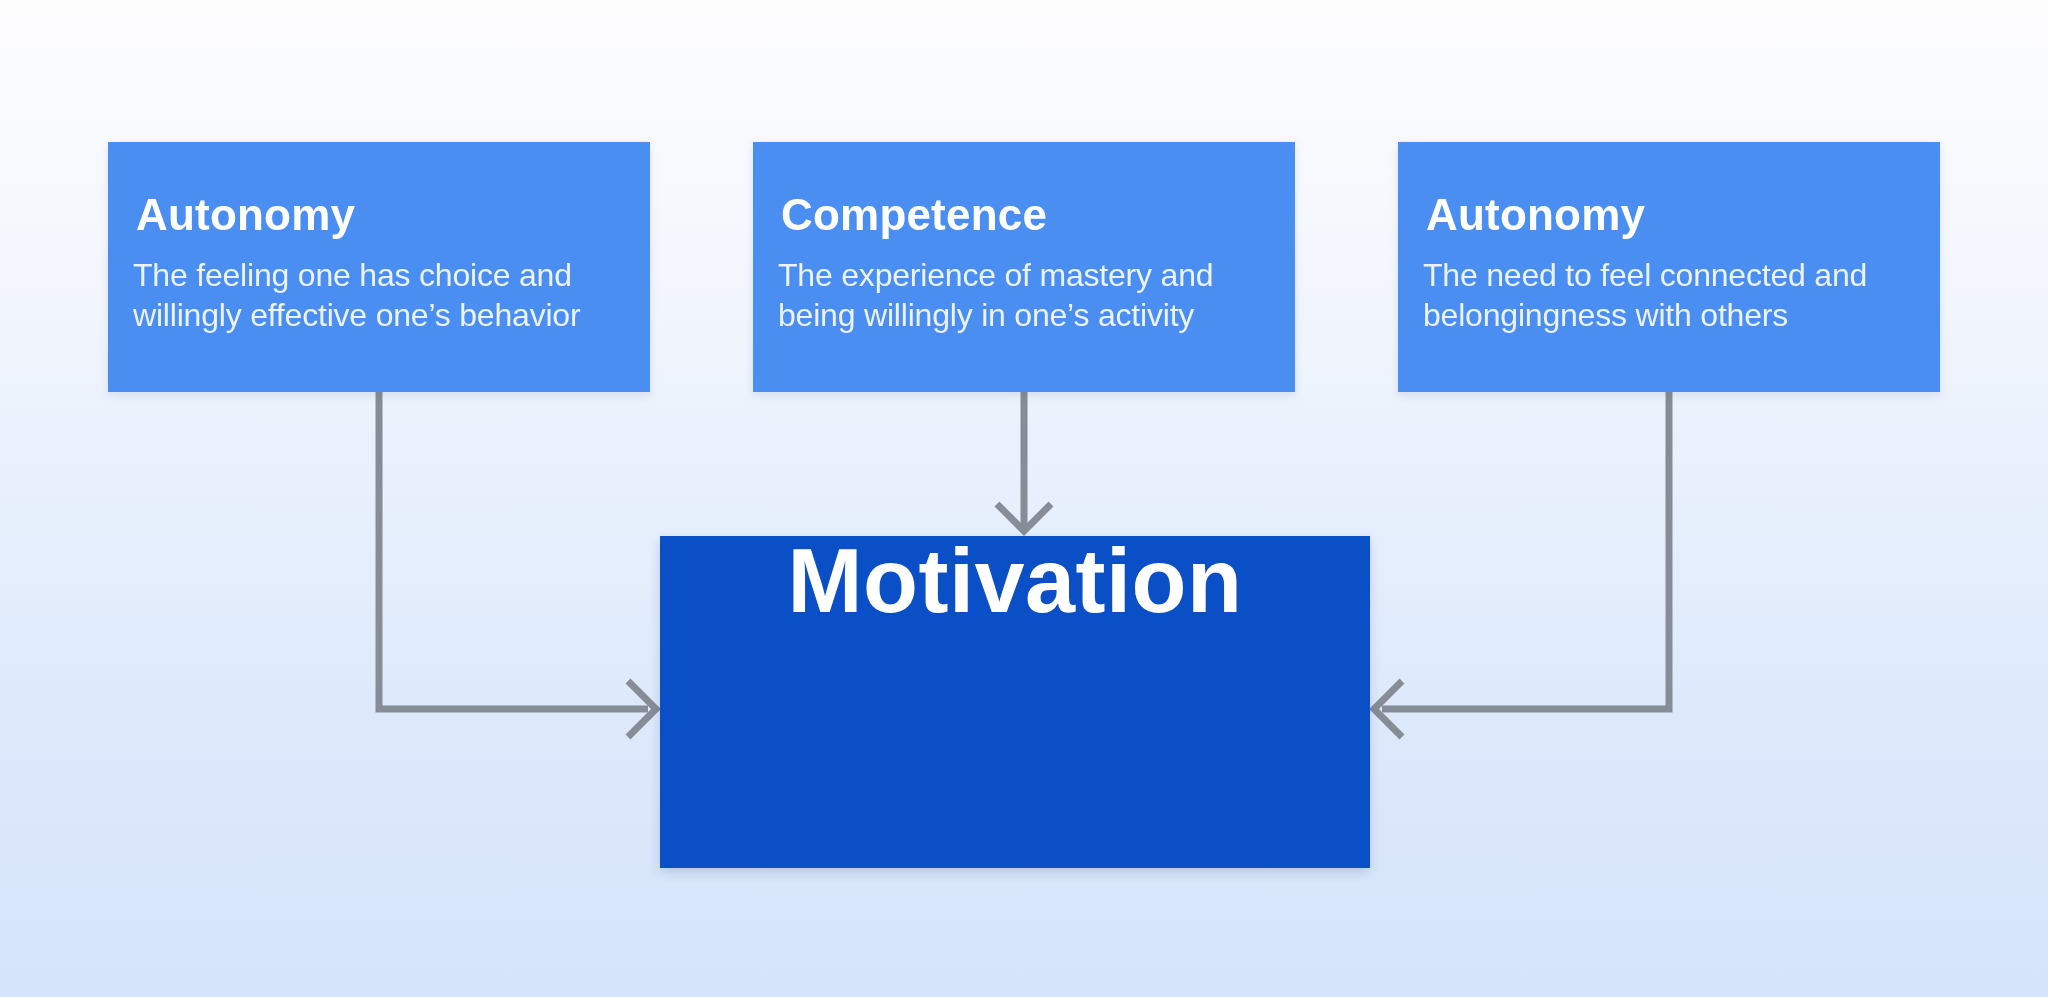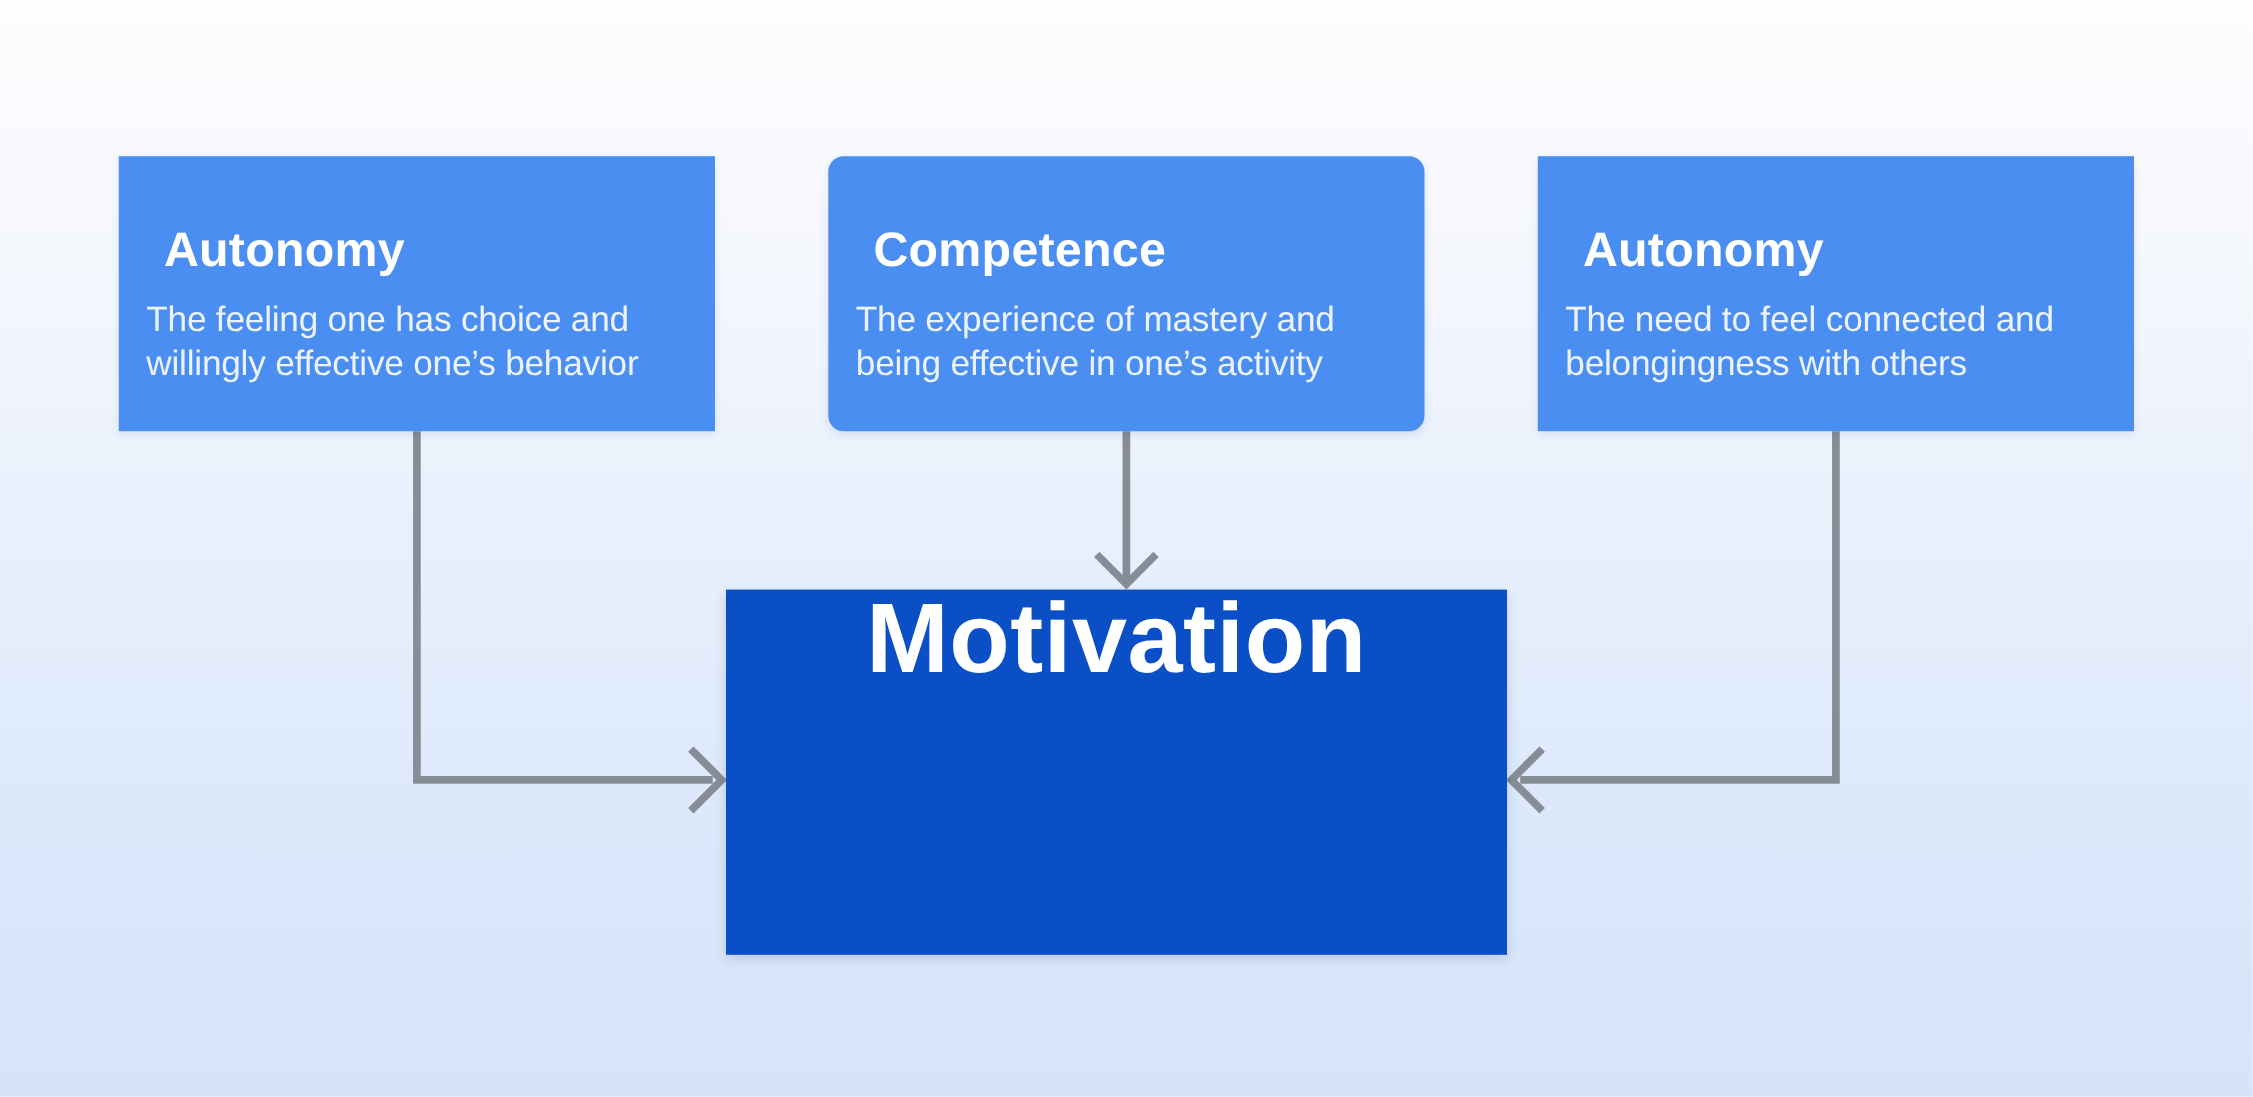--- a/index.html
+++ b/index.html
@@ -33,24 +33,24 @@
   .factor-box {
     position: absolute;
     top: 142px;
     width: 542px; height: 250px;
     background: var(--factor-box);
     box-sizing: border-box;
     padding: 44px 4px 0 25px;
     box-shadow: 0 3px 8px rgba(36, 70, 150, 0.12);
   }
   .factor-box.pos-1 { left: 108px; }
-  .factor-box.pos-2 { left: 753px; border-radius: 14px; }
+  .factor-box.pos-2 { left: 753px; }
   .factor-box.pos-3 { left: 1398px; }
   .factor-title {
-    margin: 16px;
+    margin: 3px;
     color: var(--title-text);
     font-size: 44px;
     line-height: 52px;
     font-weight: bold;
     letter-spacing: 0.2px;
   }
   .factor-desc {
     margin: 14px 0 0 0;
     color: var(--body-text);
     font-size: 32px;
@@ -97,21 +97,21 @@
 
   <section class="factor-box pos-1">
     <h2 class="factor-title">Autonomy</h2>
     <p class="factor-desc">The feeling one has choice and
 willingly effective one’s behavior</p>
   </section>
 
   <section class="factor-box pos-2">
     <h2 class="factor-title">Competence</h2>
     <p class="factor-desc">The experience of mastery and
-being effective in one’s activity</p>
+being willingly in one’s activity</p>
   </section>
 
   <section class="factor-box pos-3">
     <h2 class="factor-title">Autonomy</h2>
     <p class="factor-desc">The need to feel connected and
 belongingness with others</p>
   </section>
 
   <section class="center-box">
     <h1 class="center-title">Motivation</h1>

